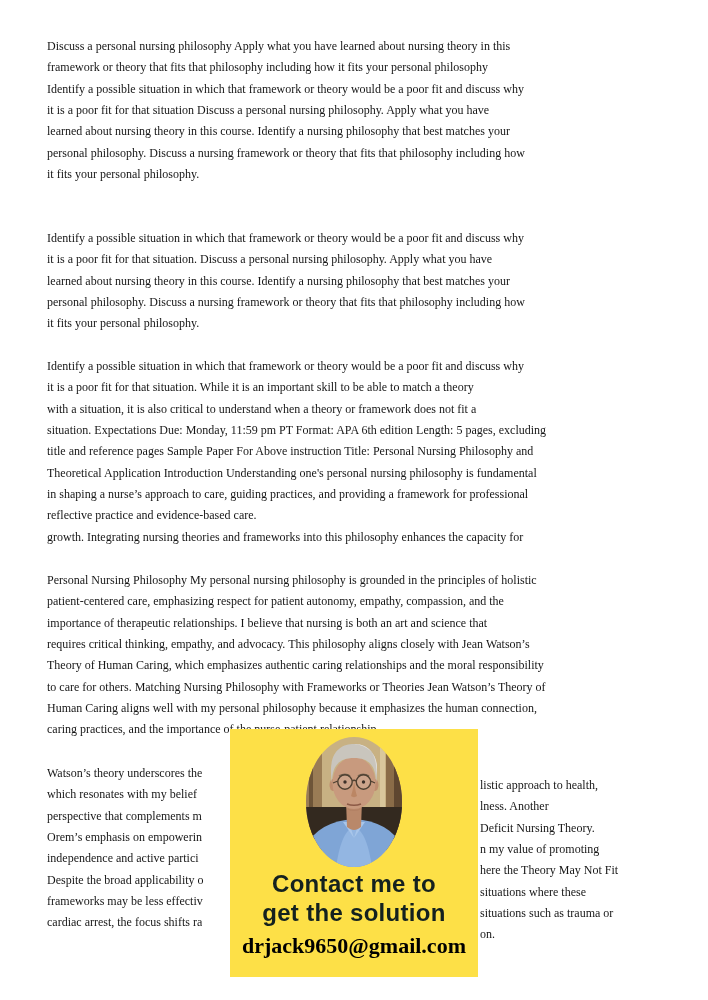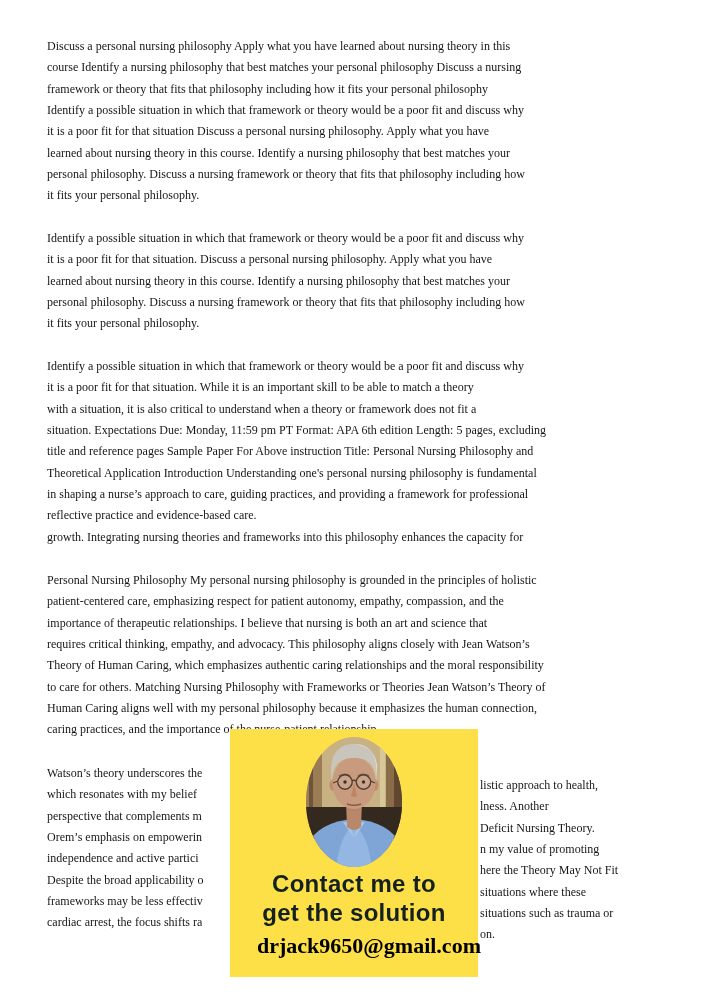--- a/index.html
+++ b/index.html
@@ -86,21 +86,20 @@
     color: #000000;
   }
 </style>
 </head>
 <body style="background: rgb(255, 255, 255);">
 
 <div class="doc" style="color: rgb(22, 22, 22);">
 
   <div class="para" style="top:36px">
     <div class="line">Discuss a personal nursing philosophy Apply what you have learned about nursing theory in this</div>
-    <div class="line">course Identify a nursing philosophy that best matches your personal philosophy Discuss a nursing</div>
     <div class="line">framework or theory that fits that philosophy including how it fits your personal philosophy</div>
     <div class="line">Identify a possible situation in which that framework or theory would be a poor fit and discuss why</div>
     <div class="line">it is a poor fit for that situation Discuss a personal nursing philosophy. Apply what you have</div>
     <div class="line">learned about nursing theory in this course. Identify a nursing philosophy that best matches your</div>
     <div class="line">personal philosophy. Discuss a nursing framework or theory that fits that philosophy including how</div>
     <div class="line">it fits your personal philosophy.</div>
   </div>
 
   <div class="para" style="top:228px">
     <div class="line">Identify a possible situation in which that framework or theory would be a poor fit and discuss why</div>
@@ -204,16 +203,16 @@
         <circle cx="57.5" cy="45" r="1.7" fill="#3c3028"></circle>
         <path d="M48,46 C47,52 46,56 45,59 C46.5,60.5 49.5,60.5 51,59 C50,56 49,52 48.5,46 Z" fill="#b9835f" opacity="0.85"></path>
         <path d="M41,67 C45,68.5 51,68.5 55,67" stroke="#8c5a46" stroke-width="1.6" fill="none"></path>
         <path d="M42,72 C45,74 51,74 54,72" stroke="#b07f62" stroke-width="1" fill="none" opacity="0.7"></path>
       </g>
     </svg>
     <div class="headline" style="color: rgb(20, 33, 31);">
       <div>Contact me to</div>
       <div>get the solution</div>
     </div>
-    <div class="email" style="color: rgb(0, 0, 0); padding-left: 15px;">drjack9650@gmail.com</div>
+    <div class="email" style="color: rgb(0, 0, 0);">drjack9650@gmail.com</div>
   </div>
 
 </div>
 
 </body></html>

